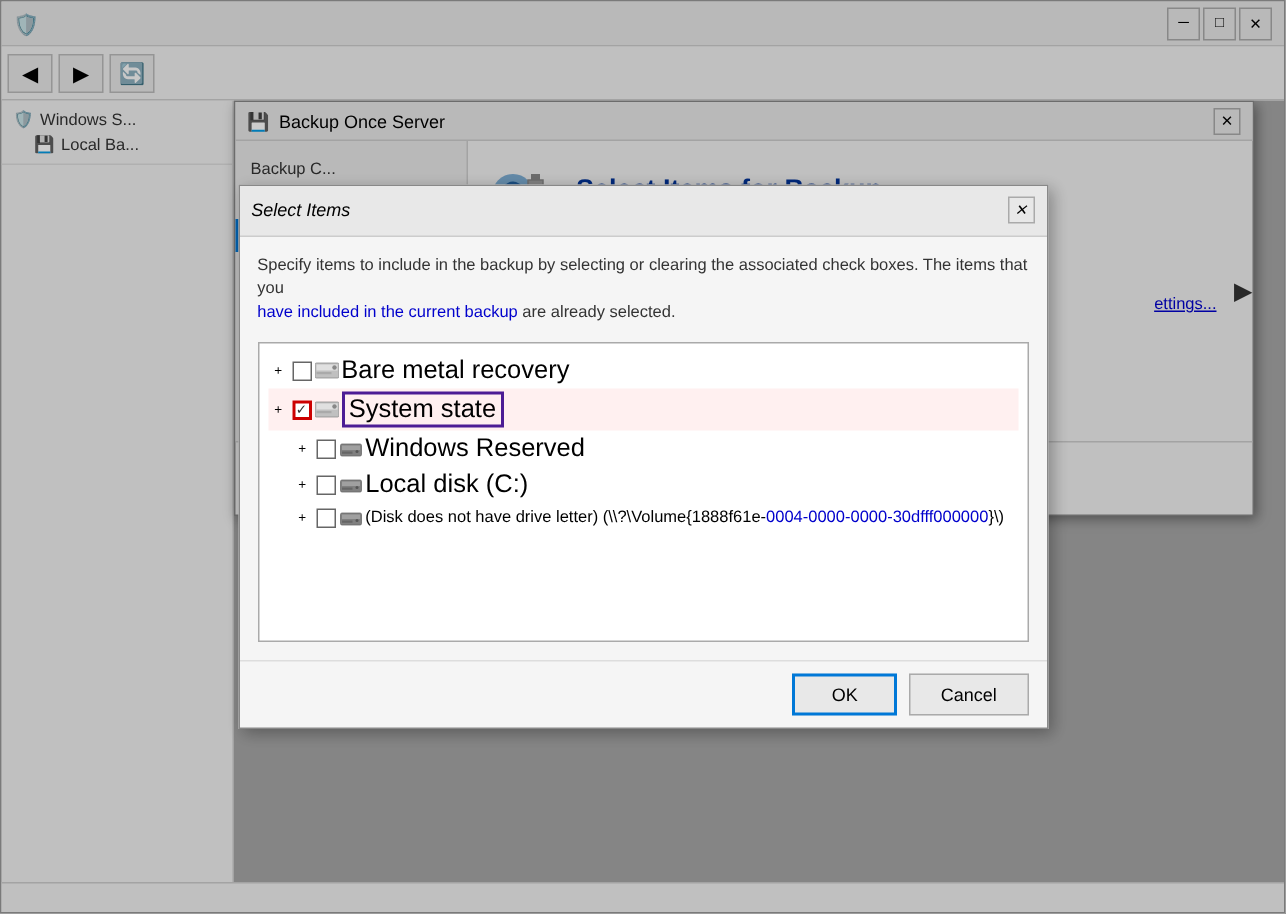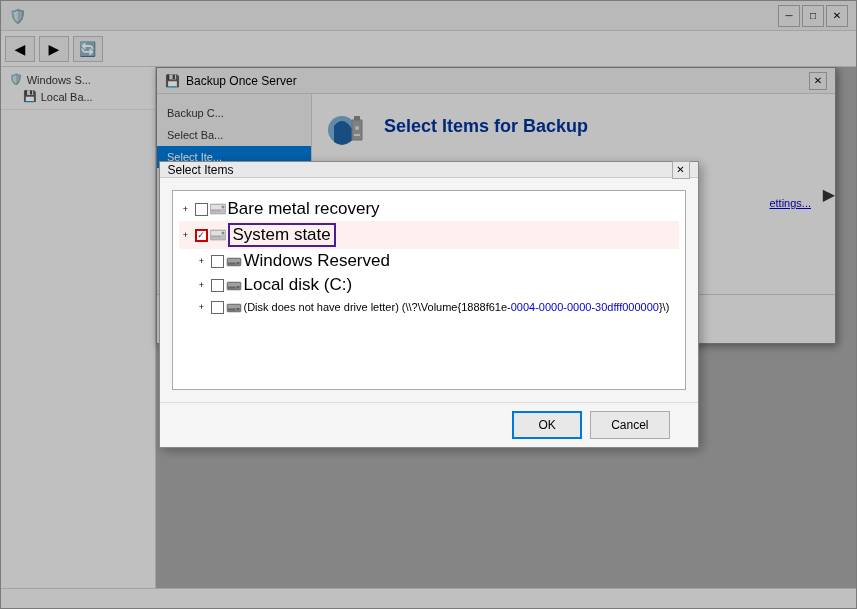--- a/index.html
+++ b/index.html
@@ -246,26 +246,27 @@
       background: #f5f5f5;
       border: 1px solid #888;
       width: 540px;
       box-shadow: 3px 3px 10px rgba(0,0,0,0.3);
       display: flex;
       flex-direction: column;
     }
 
     .dialog-title-bar {
       background: #e8e8e8;
-      height: 16px;
+      height: 34px;
       display: flex;
       align-items: center;
       padding: 0 8px;
       border-bottom: 1px solid #ccc;
       justify-content: space-between;
+      font-style: italic;
     }
     .dialog-title-text { font-size: 12px; }
     .dialog-close-btn {
       width: 18px;
       height: 18px;
       background: #e8e8e8;
       border: 1px solid #aaa;
       display: flex;
       align-items: center;
       justify-content: center;
@@ -341,21 +342,21 @@
     }
     .tree-label {
       font-size: 17px;
       cursor: pointer;
     }
 
     
     .dialog-footer {
       display: flex;
       justify-content: flex-end;
-      padding: 8px 28px;
+      padding: 8px 12px;
       gap: 8px;
       border-top: 1px solid #ddd;
     }
     .dialog-btn {
       padding: 5px 20px;
       font-size: 12px;
       background: #e8e8e8;
       border: 1px solid #aaa;
       cursor: pointer;
       min-width: 70px;
@@ -478,20 +479,25 @@
 
 <div class="dialog-overlay">
   <div class="dialog">
 
     <div class="dialog-title-bar">
       <span class="dialog-title-text">Select Items</span>
       <div class="dialog-close-btn">✕</div>
     </div>
 
     <div class="dialog-body">
+      <div class="dialog-description">
+        <span>Specify items to include in the backup by selecting or clearing the associated check boxes. The items that you </span><br>
+        <span class="highlight">have included in the current backup</span>
+        <span> are already selected.</span>
+      </div>
 
       <div class="tree-view">
 
         <div class="tree-item">
           <div class="tree-expander">+</div>
           <div class="tree-checkbox"></div>
           <div class="tree-icon">
             <svg width="16" height="14" viewBox="0 0 16 14">
               <rect x="0" y="2" width="16" height="10" rx="1" fill="#c0c0c0" stroke="#888" stroke-width="0.5"></rect>
               <rect x="1" y="3" width="14" height="4" fill="#e0e0e0"></rect>

